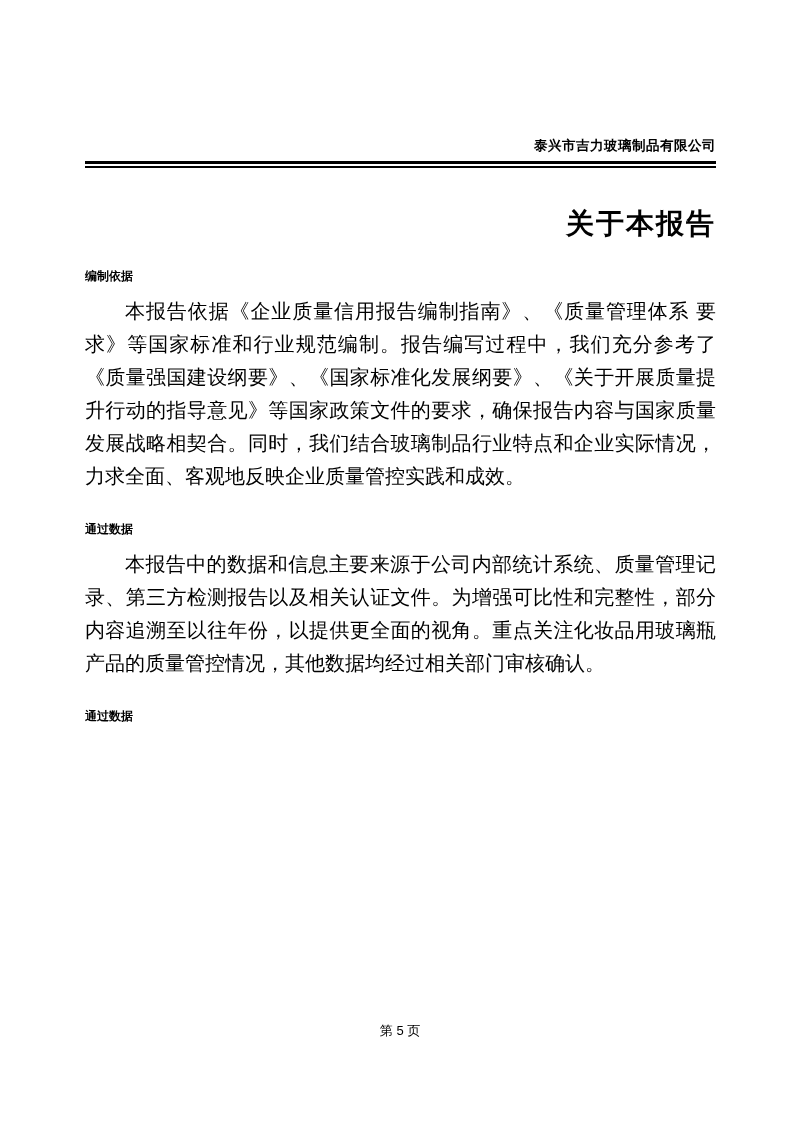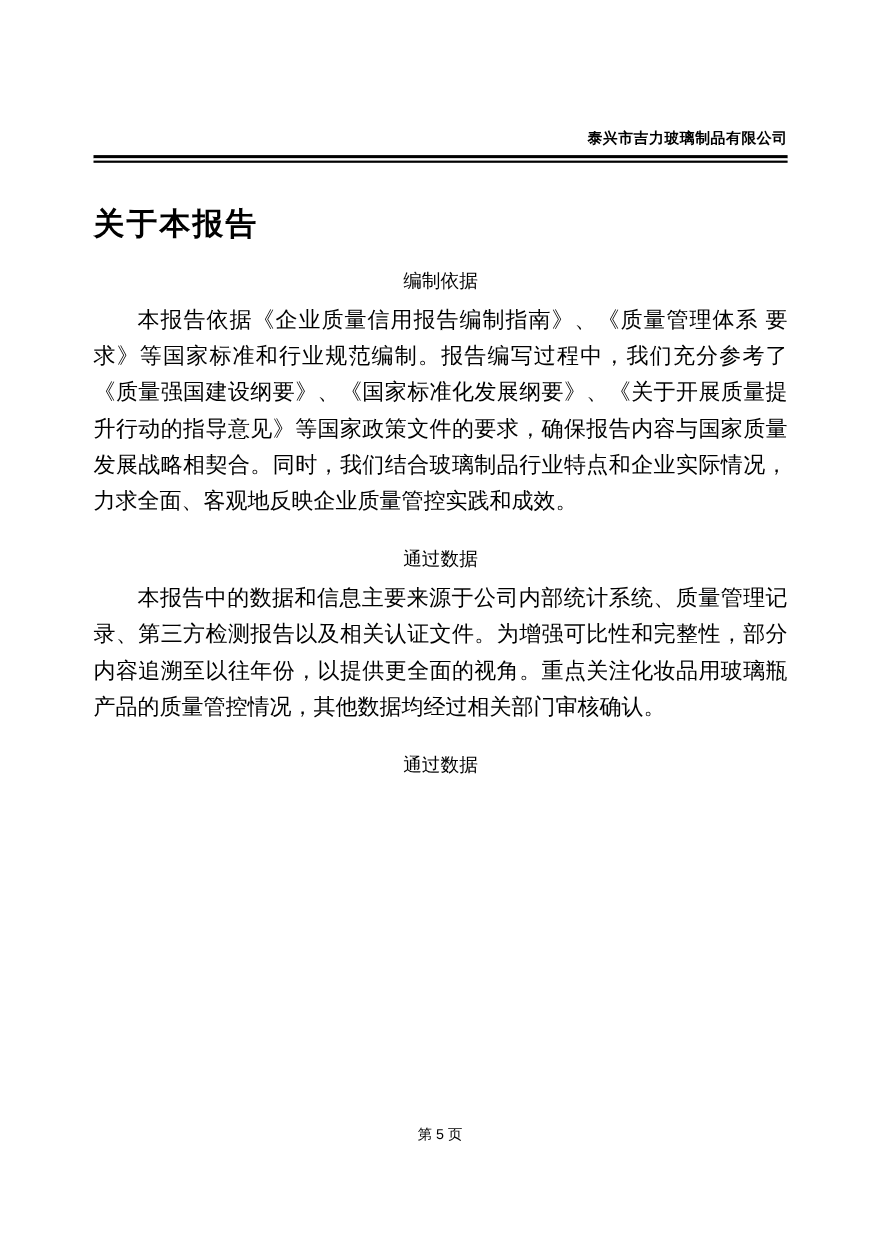--- a/index.html
+++ b/index.html
@@ -15,20 +15,21 @@
     background: #ffffff;
     color: #000000;
     font-family: "Liberation Sans", "DejaVu Sans", sans-serif;
     overflow: hidden;
   }
   .content {
     padding: 0 84px 0 85px;
   }
   .page-header {
     padding-top: 118px;
+    margin-top: 20px;
   }
   .company-name {
     text-align: right;
     font-size: 13.5px;
     font-weight: bold;
     letter-spacing: 0.5px;
     line-height: 16px;
   }
   .header-rule {
     margin-top: 7px;
@@ -40,35 +41,34 @@
   .header-rule .rule-gap {
     height: 2px;
     background: #ffffff;
   }
   .header-rule .rule-thin {
     height: 2px;
     background: #000000;
   }
   .doc-title {
     margin: 40px 0 0 0;
-    text-align: left;
+    text-align: right;
     font-size: 28px;
     font-weight: bold;
     letter-spacing: 2px;
     line-height: 32px;
   }
   .section {
     margin-top: 0;
   }
   .section-heading {
     margin: 25px 0 8px 0;
-    font-size: 17px;
-    font-weight: normal;
+    font-size: 12px;
+    font-weight: bold;
     line-height: 22px;
-    text-align: center;
   }
   .section-body {
     margin: 0;
     font-size: 20px;
     line-height: 33px;
     text-align: justify;
     text-indent: 2em;
     word-break: break-all;
   }
   .page-footer {

